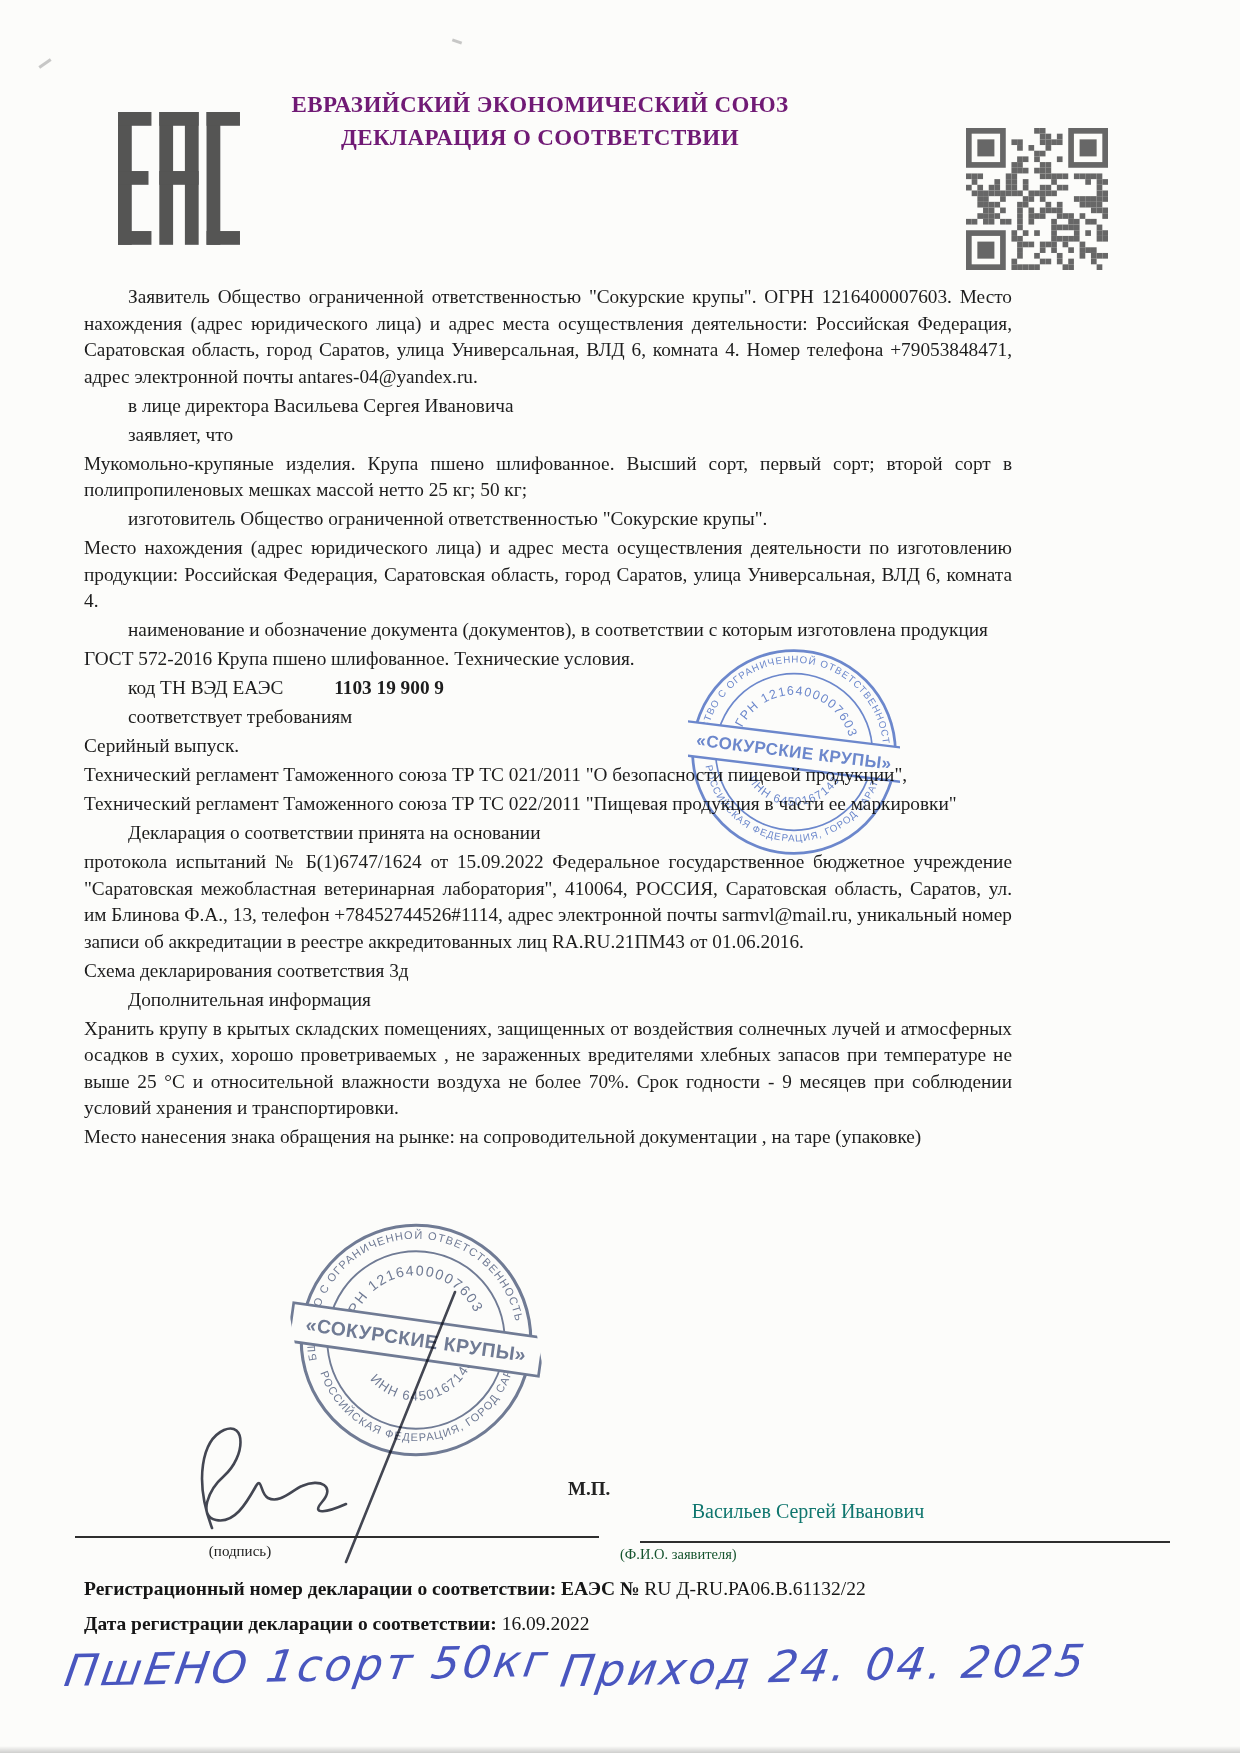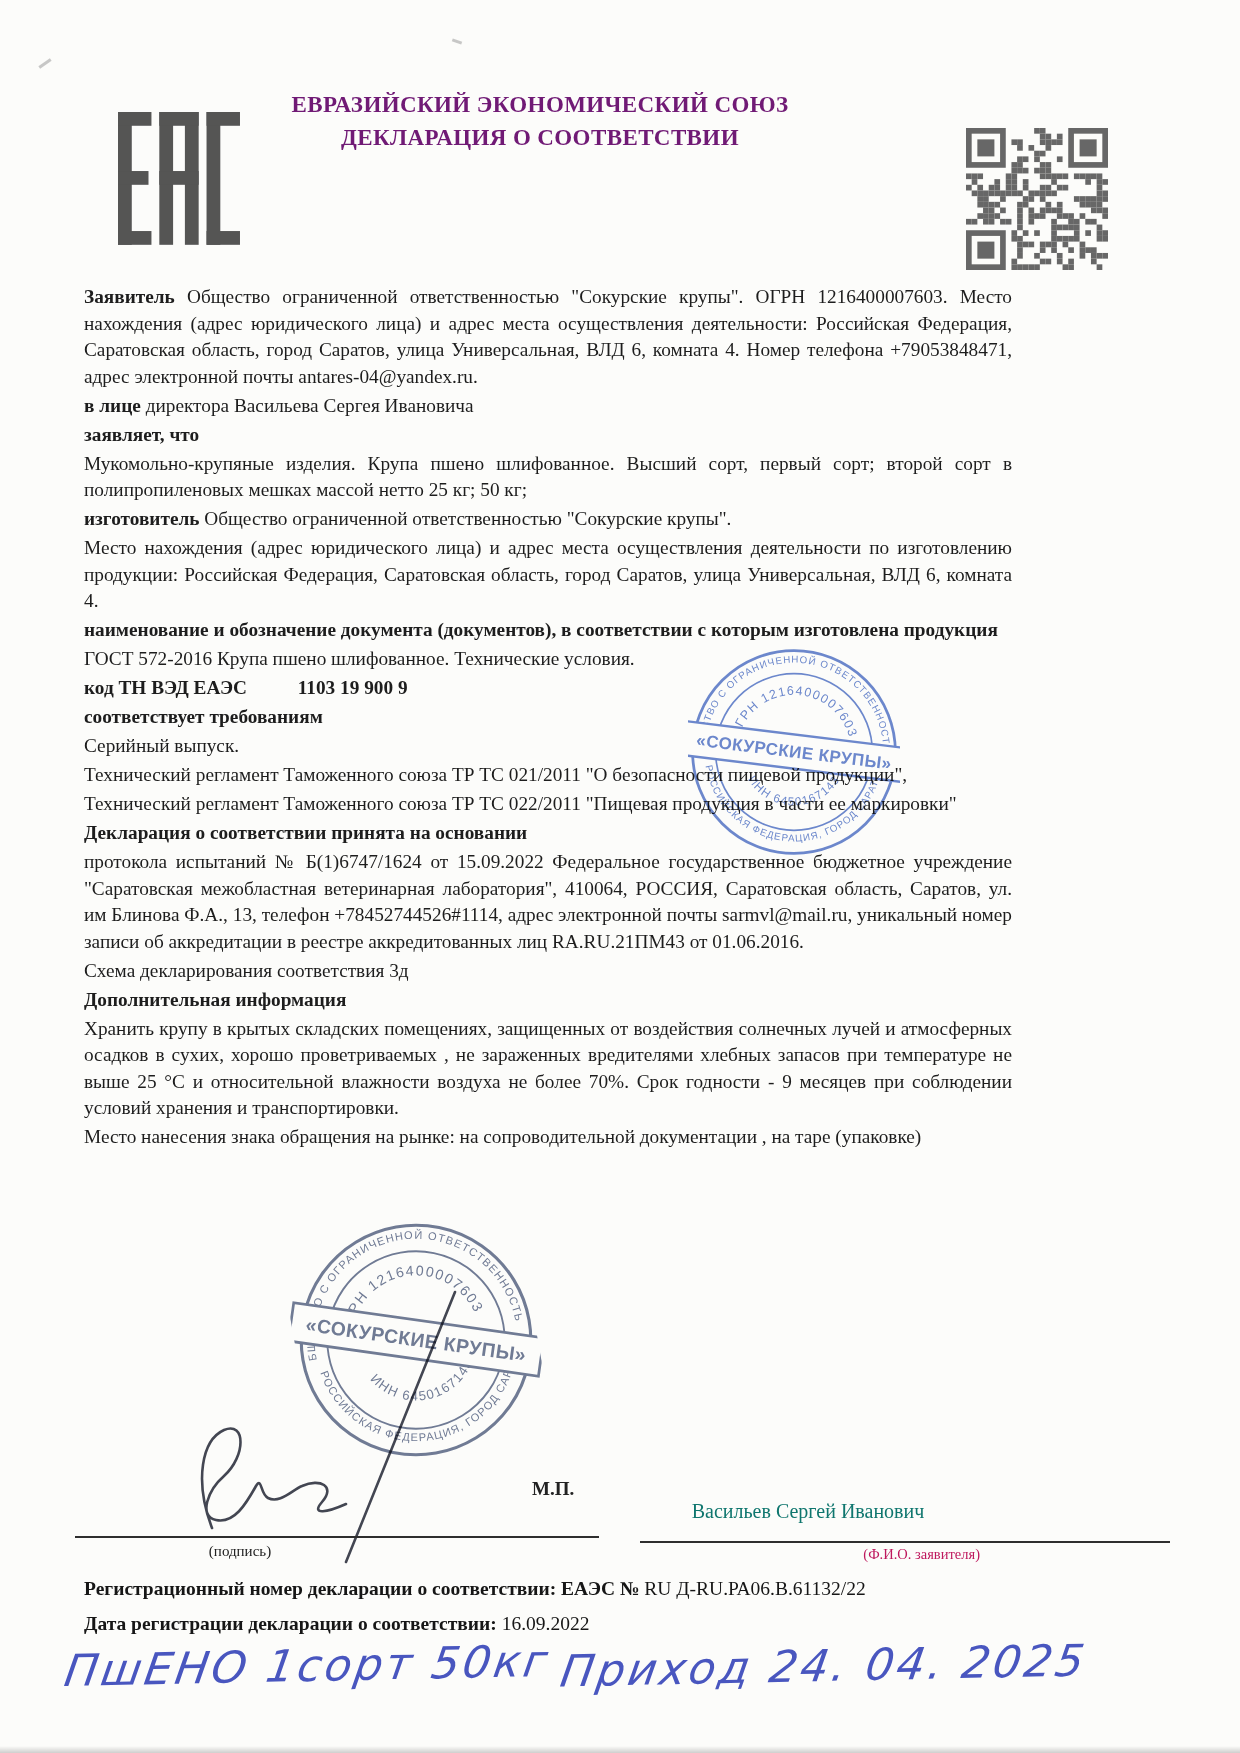--- a/index.html
+++ b/index.html
@@ -15,35 +15,35 @@
   }
   
   .eac-logo{position:absolute;left:118px;top:112px;width:122px;height:140px;opacity:.88;}
   .title{position:absolute;left:250px;top:88px;width:580px;text-align:center;
          font-weight:bold;font-size:23px;line-height:33px;letter-spacing:.4px;color:#701a75;}
   .qr{position:absolute;left:966px;top:128px;width:142px;height:142px;opacity:.82;}
   
   .body-text{position:absolute;left:84px;top:284px;width:928px;
              font-size:19.3px;line-height:26.5px;color:#1d1d1d;}
   .para{margin:0 0 2.5px 0;text-align:justify;}
-  .para b{font-weight:bold;}
+  .para b{font-weight:normal;margin-left:44px;}
   .para.code-row span{margin-left:46px;font-weight:bold;}
   
   .validity{position:absolute;left:84px;top:1378px;width:1080px;
             font-weight:bold;font-size:19.5px;color:#1a1a1a;}
   .rule{position:absolute;height:2px;background:#2e2e2e;}
   .rule-left{left:75px;top:1536px;width:524px;}
   .rule-right{left:640px;top:1541px;width:530px;}
   .podpis-label{position:absolute;left:160px;top:1543px;width:160px;text-align:center;
                 font-size:15px;color:#222;}
-  .mp-label{position:absolute;left:532px;top:1478px;font-size:19px;font-weight:bold;color:#222;}
+  .mp-label{position:absolute;left:568px;top:1478px;font-size:19px;font-weight:bold;color:#222;}
   .fio-name{position:absolute;left:608px;top:1500px;width:400px;text-align:center;
             font-size:20px;color:#0f766e;}
-  .fio-label{position:absolute;left:620px;top:1546px;width:360px;text-align:right;
-             font-size:14.5px;color:#be185d;}
+  .fio-label{position:absolute;left:620px;top:1546px;width:360px;text-align:left;
+             font-size:14.5px;color:#14532d;}
   
   .reg-line{position:absolute;left:84px;width:1100px;font-size:19.5px;color:#161616;}
   .reg-line b{font-weight:bold;}
   .reg-number{top:1578px;}
   .reg-date{top:1613px;font-family:Liberation Serif, serif;}
   
   .handwriting{position:absolute;top:1640px;
       font-family:"DejaVu Sans", sans-serif;font-style:italic;
       color:#3a49bb;font-size:44px;letter-spacing:3px;
       transform:skewX(-10deg) rotate(-1.2deg);white-space:nowrap;opacity:.92;}

